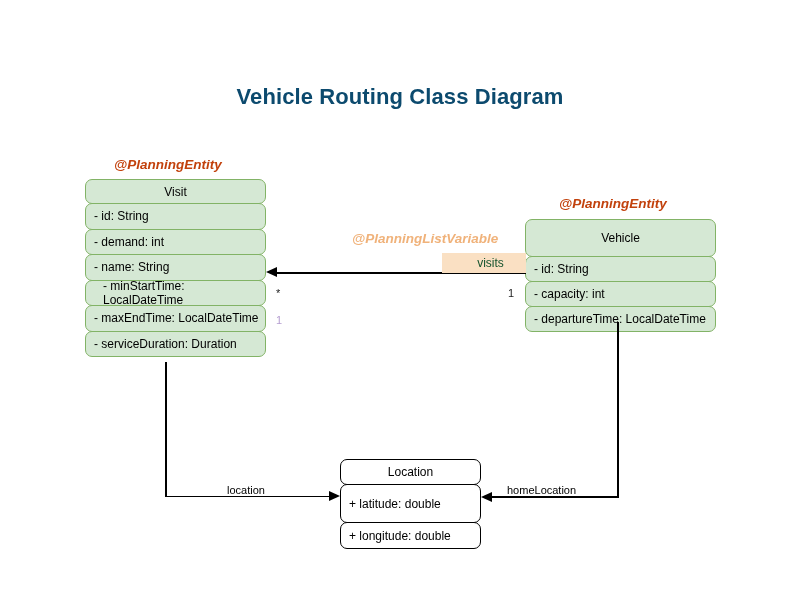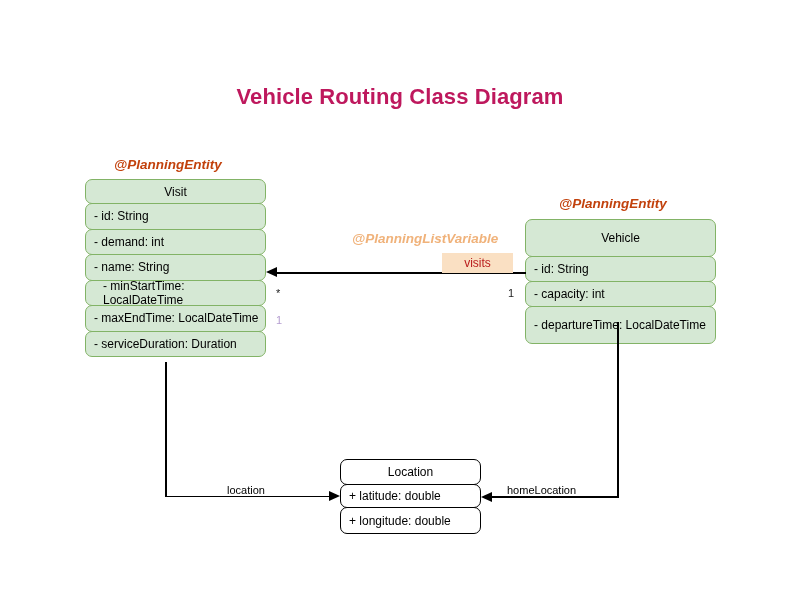--- a/index.html
+++ b/index.html
@@ -23,21 +23,21 @@
 
   
   .diagram-title {
     position: absolute;
     left: 0;
     top: 84px;
     width: 800px;
     text-align: center;
     font-size: 22px;
     font-weight: bold;
-    color: #be185d;
+    color: #0c4a6e;
     letter-spacing: 0.1px;
   }
 
   
   .stereotype {
     position: absolute;
     font-size: 13.5px;
     font-weight: bold;
     font-style: italic;
     white-space: nowrap;
@@ -113,27 +113,28 @@
     position: absolute;
     font-size: 11px;
     color: #000000;
     background: #ffffff;
     white-space: nowrap;
     padding: 0 3px;
   }
   .badge-label {
     position: absolute;
     font-size: 12px;
-    color: #b91c1c;
+    color: #14532d;
     background: #fae0c3;
     border-radius: 0;
     white-space: nowrap;
     display: flex;
     align-items: center;
     justify-content: center;
+    padding-left: 13px;
   }
   .multiplicity {
     position: absolute;
     font-size: 11px;
     white-space: nowrap;
   }
   .multiplicity.dark { color: #222222; }
   .multiplicity.muted { color: #b49dd0; }
 </style>
 </head>
@@ -154,26 +155,26 @@
     <div class="row attr-row" style="height:26.5px;">- maxEndTime: LocalDateTime</div>
     <div class="row attr-row" style="height:26.5px;">- serviceDuration: Duration</div>
   </div>
 
   <div class="stereotype green" style="left:559px; top:196px;">@PlanningEntity</div>
 
   <div class="uml-class green" style="left:525px; top:219px; width:191px;">
     <div class="row title-row" style="height:38px;">Vehicle</div>
     <div class="row attr-row" style="height:26px;">- id: String</div>
     <div class="row attr-row" style="height:26px;">- capacity: int</div>
-    <div class="row attr-row" style="height:38px;">- departureTime: LocalDateTime</div>
+    <div class="row attr-row" style="height:26px;">- departureTime: LocalDateTime</div>
   </div>
 
   <div class="uml-class plain" style="left:340px; top:459px; width:141px;">
     <div class="row title-row" style="height:26px;">Location</div>
-    <div class="row attr-row" style="height:24px;">+ latitude: double</div>
+    <div class="row attr-row" style="height:39px;">+ latitude: double</div>
     <div class="row attr-row" style="height:27px;">+ longitude: double</div>
   </div>
 
   <div class="stereotype orange" style="left:352px; top:231px;">@PlanningListVariable</div>
 
   <div class="edge-line edge-h" style="left:277px; top:272px; width:249px;"></div>
   <div class="arrow arrow-left" style="left:266px; top:267px;"></div>
 
   <div class="badge-label" style="left:442px; top:253px; width:71px; height:20px;">visits</div>
 

